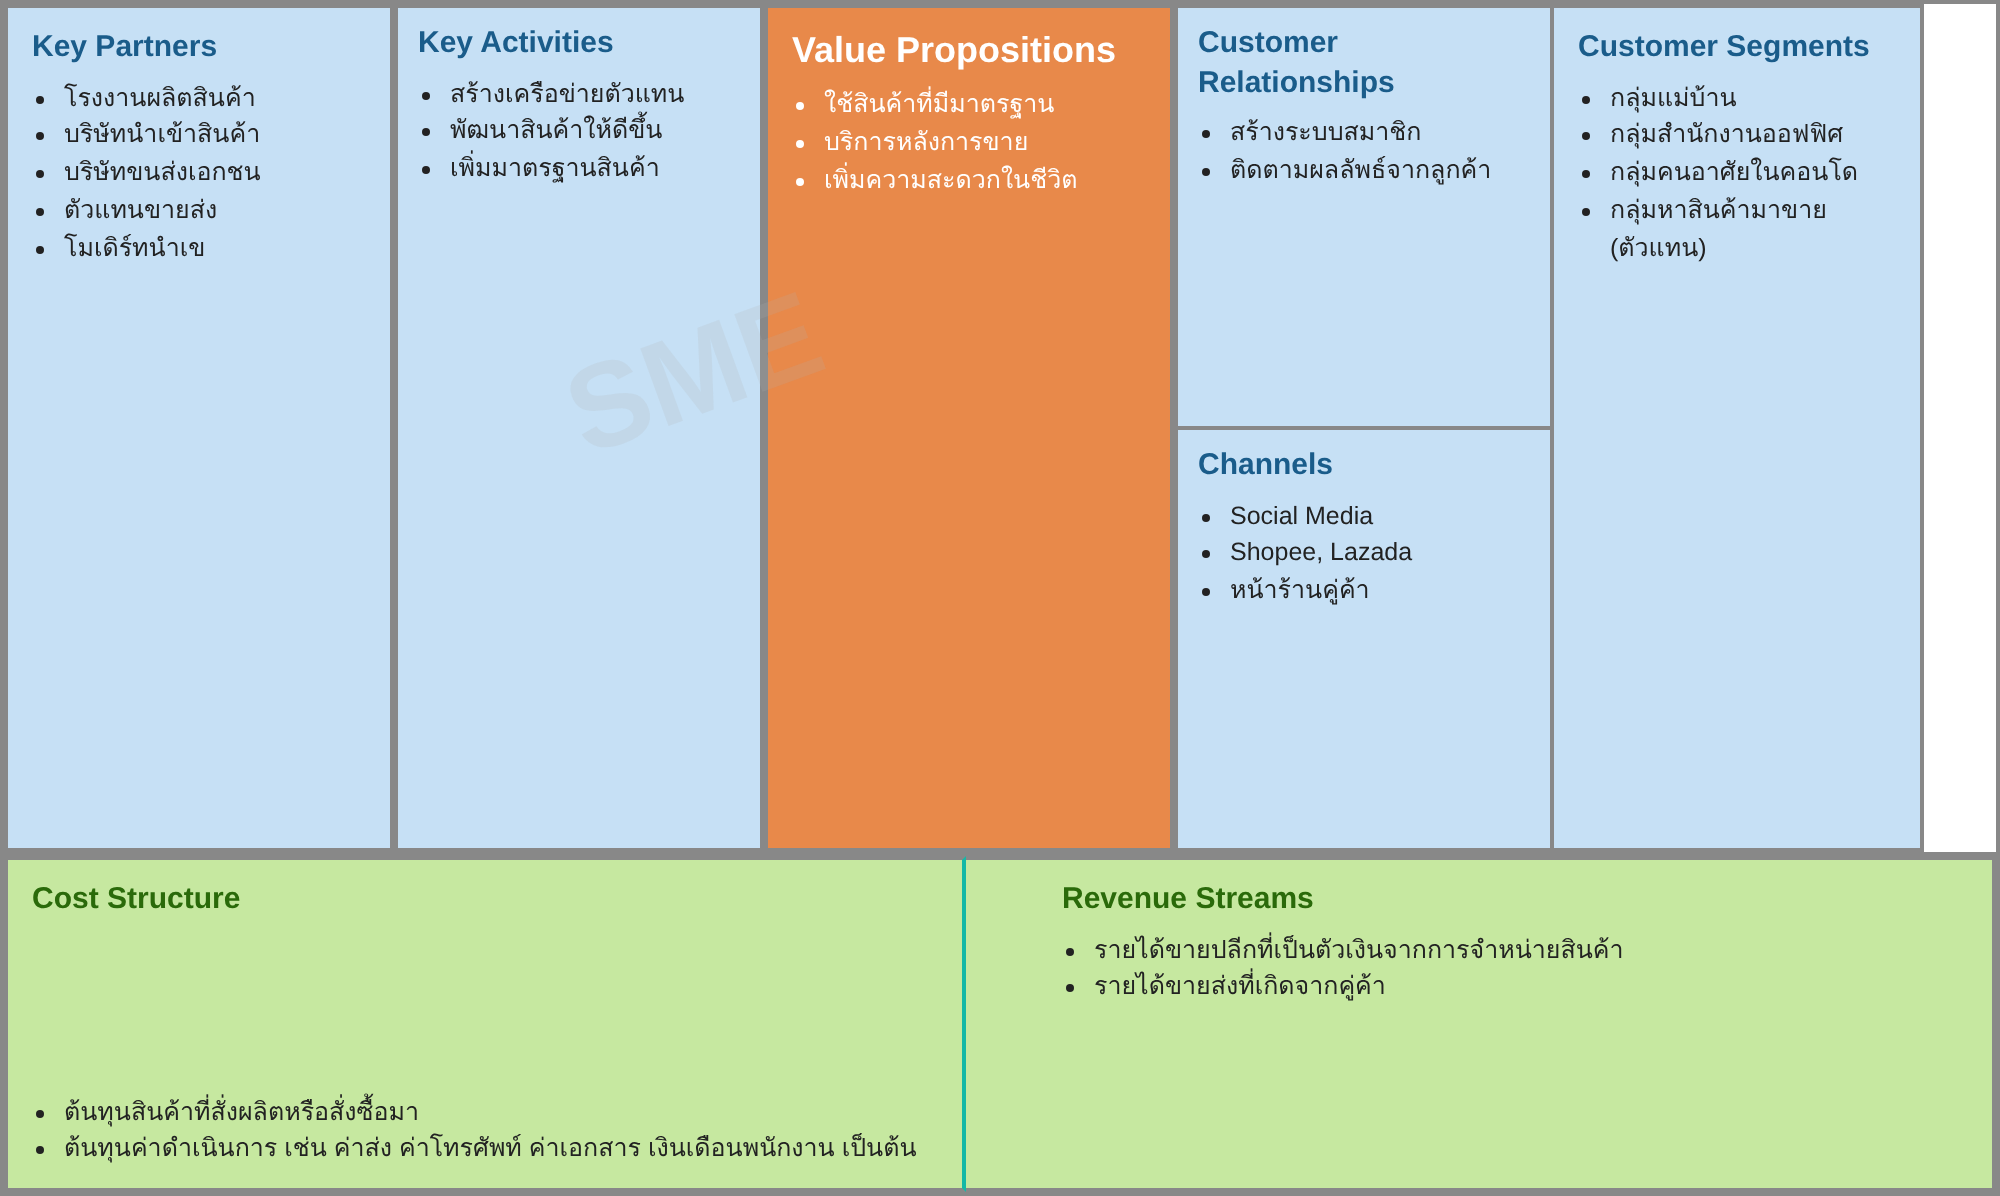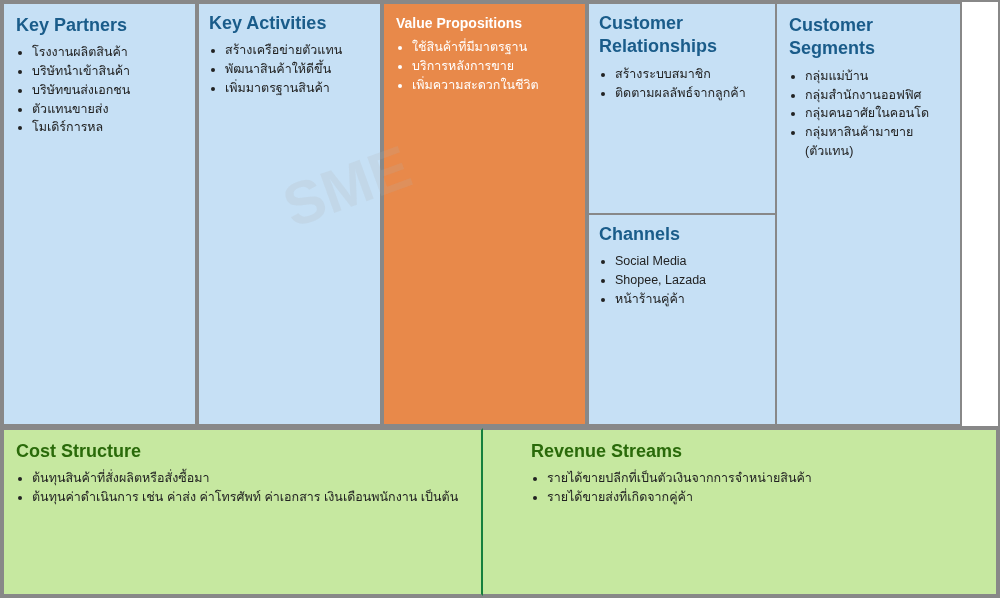--- a/index.html
+++ b/index.html
@@ -30,29 +30,29 @@
     .blue-light { background-color: #c6e0f5; }
     .orange { background-color: #e8894a; }
     .green-light { background-color: #c6e8a0; }
     .cell {
       border: 2px solid #888;
       padding: 10px 12px;
       display: flex;
       flex-direction: column;
     }
     .cell-title {
-      font-size: 18px;
+      font-size: 15px;
       font-weight: bold;
       color: #1a5c8a;
       margin-bottom: 6px;
       line-height: 1.3;
     }
     .cell-title.orange-title {
       color: #fff;
-      font-size: 14px;
+      font-size: 18px;
     }
     .cell-title.green-title {
       color: #2a6a0a;
     }
     ul {
       list-style: disc;
       padding-left: 16px;
     }
     ul li {
       font-size: 12.5px;
@@ -79,21 +79,21 @@
     
     .sub-cell {
       flex: 1;
       border: 2px solid #888;
       padding: 8px 10px;
     }
     .sub-cell + .sub-cell {
       border-top: none;
     }
     
-    .col-cost { flex: 1; border-right: 2px solid #15803d; }
+    .col-cost { flex: 1; border-right: 2px solid #14b8a6; justify-content: space-between; }
     .col-revenue { flex: 1; padding-left: 48px; }
     .watermark {
       position: absolute;
       font-size: 60px;
       color: rgba(180,180,180,0.18);
       font-weight: bold;
       transform: rotate(-20deg);
       pointer-events: none;
       user-select: none;
       left: 280px;
@@ -109,21 +109,21 @@
   <div class="watermark">SME</div>
   <div class="top-section">
 
     <div class="cell blue-light col-key-partners">
       <div class="cell-title">Key Partners</div>
       <ul>
         <li>โรงงานผลิตสินค้า</li>
         <li>บริษัทนำเข้าสินค้า</li>
         <li>บริษัทขนส่งเอกชน</li>
         <li>ตัวแทนขายส่ง</li>
-        <li>โมเดิร์การหล</li>
+        <li>โมเดิร์ทนำเข</li>
       </ul>
     </div>
 
     <div class="col-key-activities-resources">
       <div class="sub-cell blue-light">
         <div class="cell-title">Key Activities</div>
         <ul>
           <li>สร้างเครือข่ายตัวแทน</li>
           <li>พัฒนาสินค้าให้ดีขึ้น</li>
           <li>เพิ่มมาตรฐานสินค้า</li>

